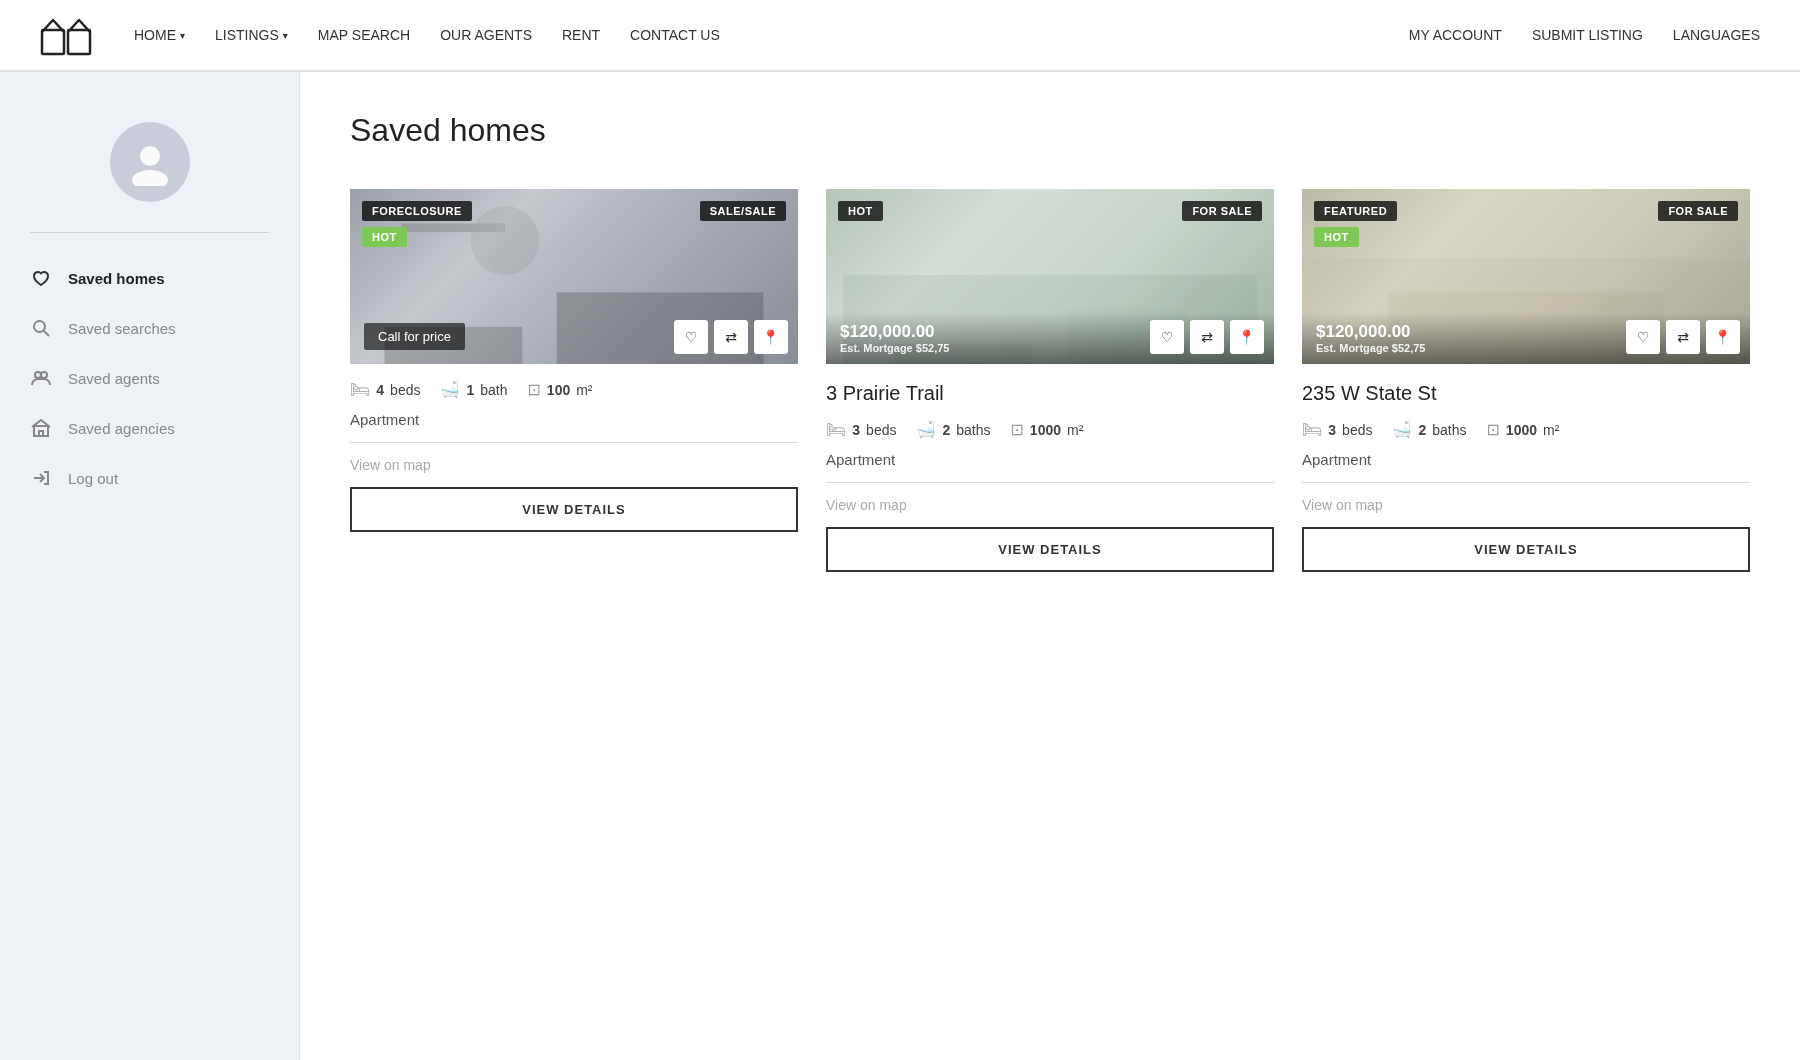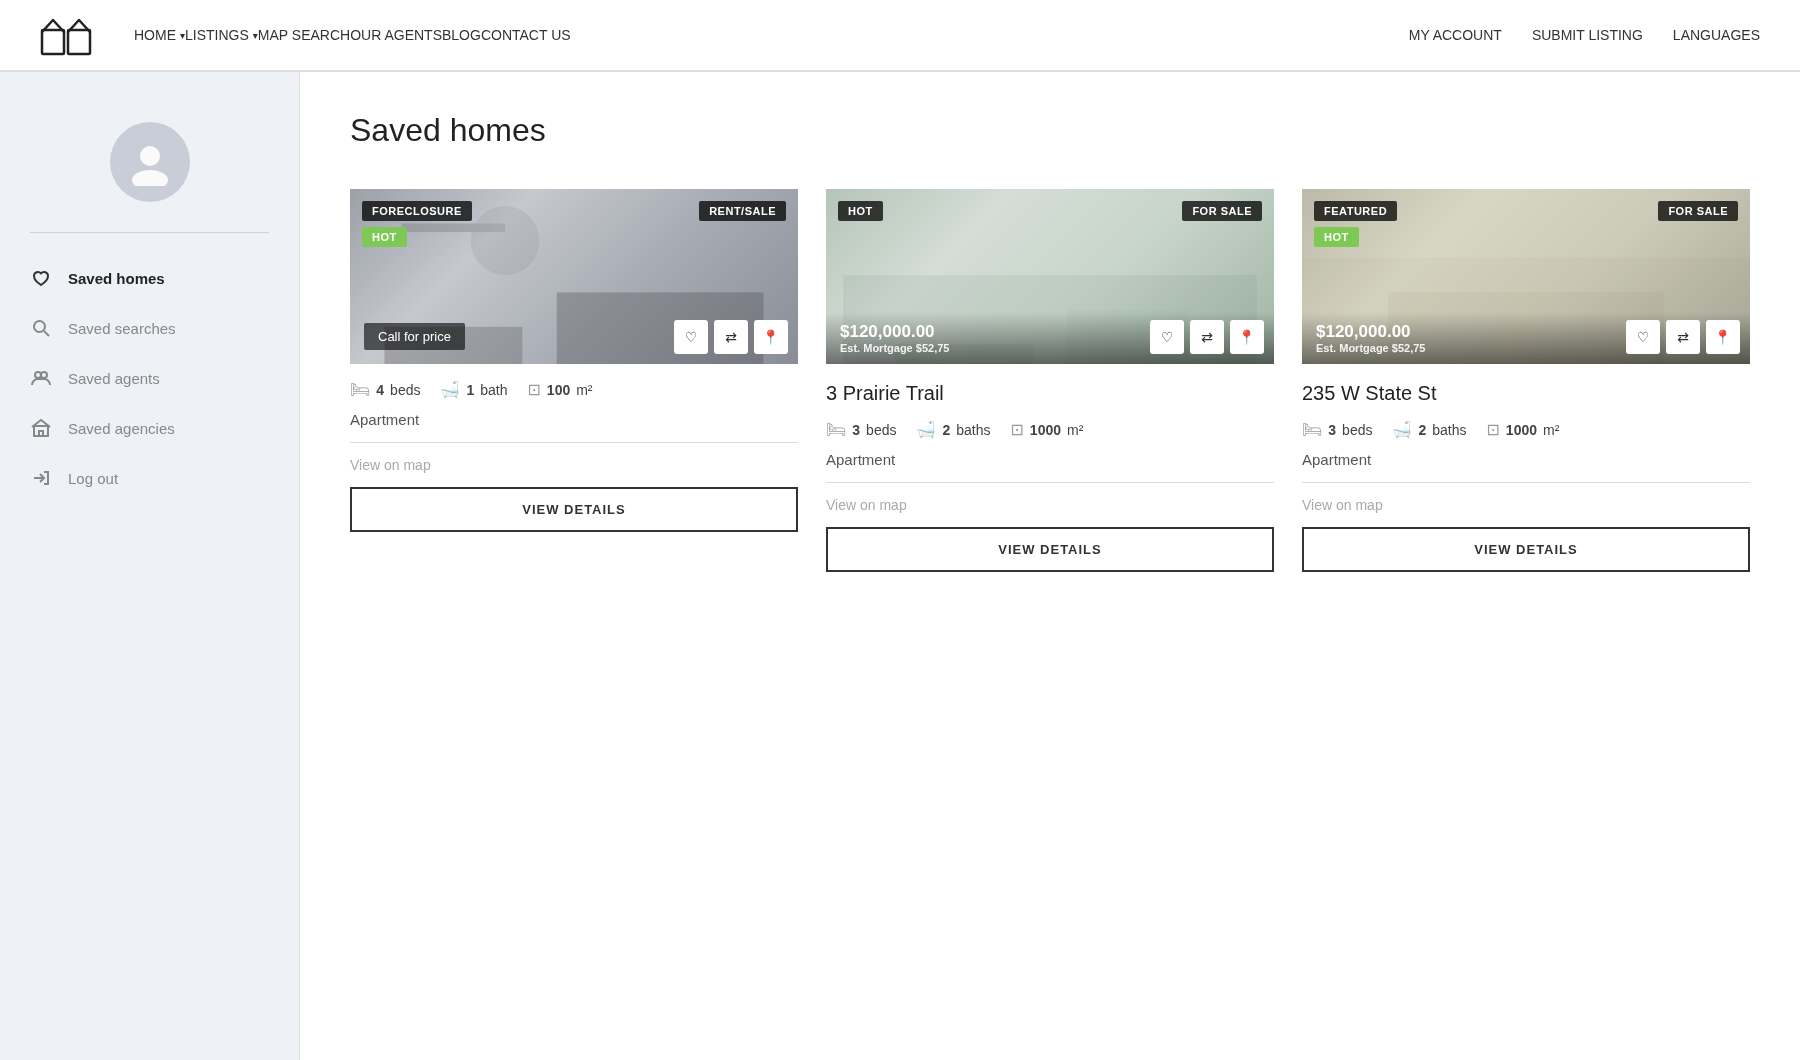--- a/index.html
+++ b/index.html
@@ -19,20 +19,21 @@
       align-items: center;
       margin-right: 40px;
     }
     .logo svg {
       width: 54px;
       height: 46px;
     }
     .nav-left {
       display: flex;
       align-items: center;
+      gap: 30px;
       flex: 1;
     }
     .nav-item {
       font-size: 14px;
       font-weight: 500;
       color: #333;
       text-decoration: none;
       cursor: pointer;
       display: flex;
       align-items: center;
@@ -319,21 +320,21 @@
       <polyline points="2,20 13,8 24,20" stroke="#222" stroke-width="2.5" fill="none" stroke-linejoin="round"></polyline>
       <rect x="28" y="18" width="22" height="24" rx="1" stroke="#222" stroke-width="2.5" fill="none"></rect>
       <polyline points="28,20 39,8 50,20" stroke="#222" stroke-width="2.5" fill="none" stroke-linejoin="round"></polyline>
     </svg>
   </div>
   <nav class="nav-left">
     <a class="nav-item">HOME <span style="font-size:10px">▾</span></a>
     <a class="nav-item">LISTINGS <span style="font-size:10px">▾</span></a>
     <a class="nav-item">MAP SEARCH</a>
     <a class="nav-item">OUR AGENTS</a>
-    <a class="nav-item">BLOG</a>
+    <a class="nav-item">RENT</a>
     <a class="nav-item">CONTACT US</a>
   </nav>
   <nav class="nav-right">
     <a class="nav-item">MY ACCOUNT</a>
     <a class="nav-item">SUBMIT LISTING</a>
     <a class="nav-item">LANGUAGES</a>
   </nav>
 </header>
 
 <div class="main-layout">
@@ -414,21 +415,21 @@
             <circle cx="90" cy="30" r="20" fill="#666" opacity="0.4"></circle>
           </svg>
           <div class="card-badges-top">
             <div class="badge-row">
               <span class="badge badge-dark">FORECLOSURE</span>
             </div>
             <div class="badge-row">
               <span class="badge badge-green">HOT</span>
             </div>
           </div>
-          <span class="badge badge-dark badge-top-right">RENT/SALE</span>
+          <span class="badge badge-dark badge-top-right">SALE/SALE</span>
           <div class="call-price-btn">Call for price</div>
           <div class="card-action-btns">
             <div class="card-action-btn">♡</div>
             <div class="card-action-btn">⇄</div>
             <div class="card-action-btn">📍</div>
           </div>
         </div>
         <div class="card-body">
           <div class="card-features">
             <div class="feature-item">

